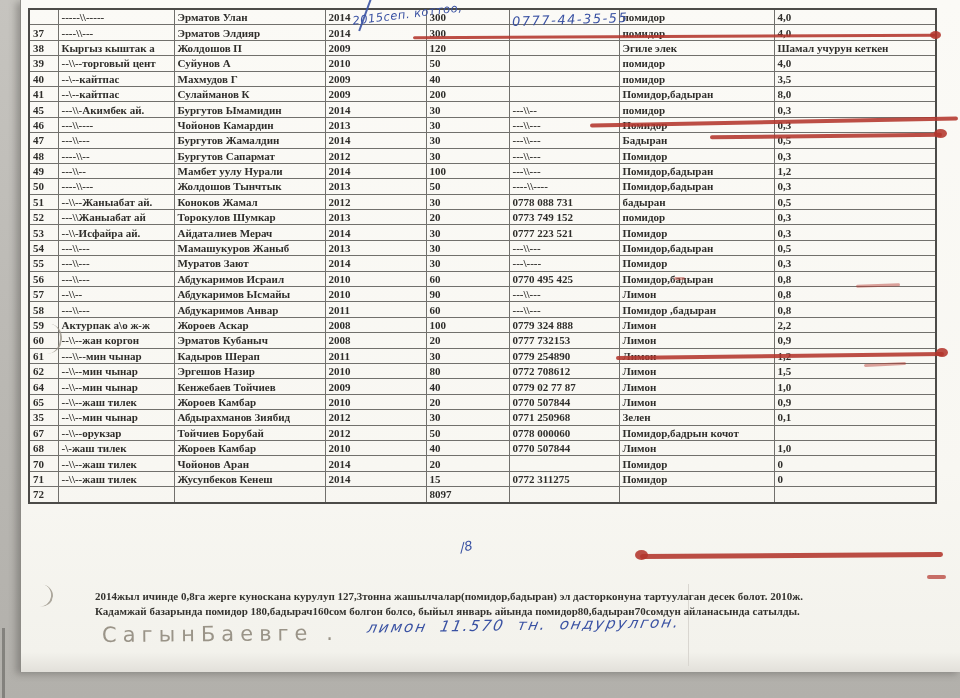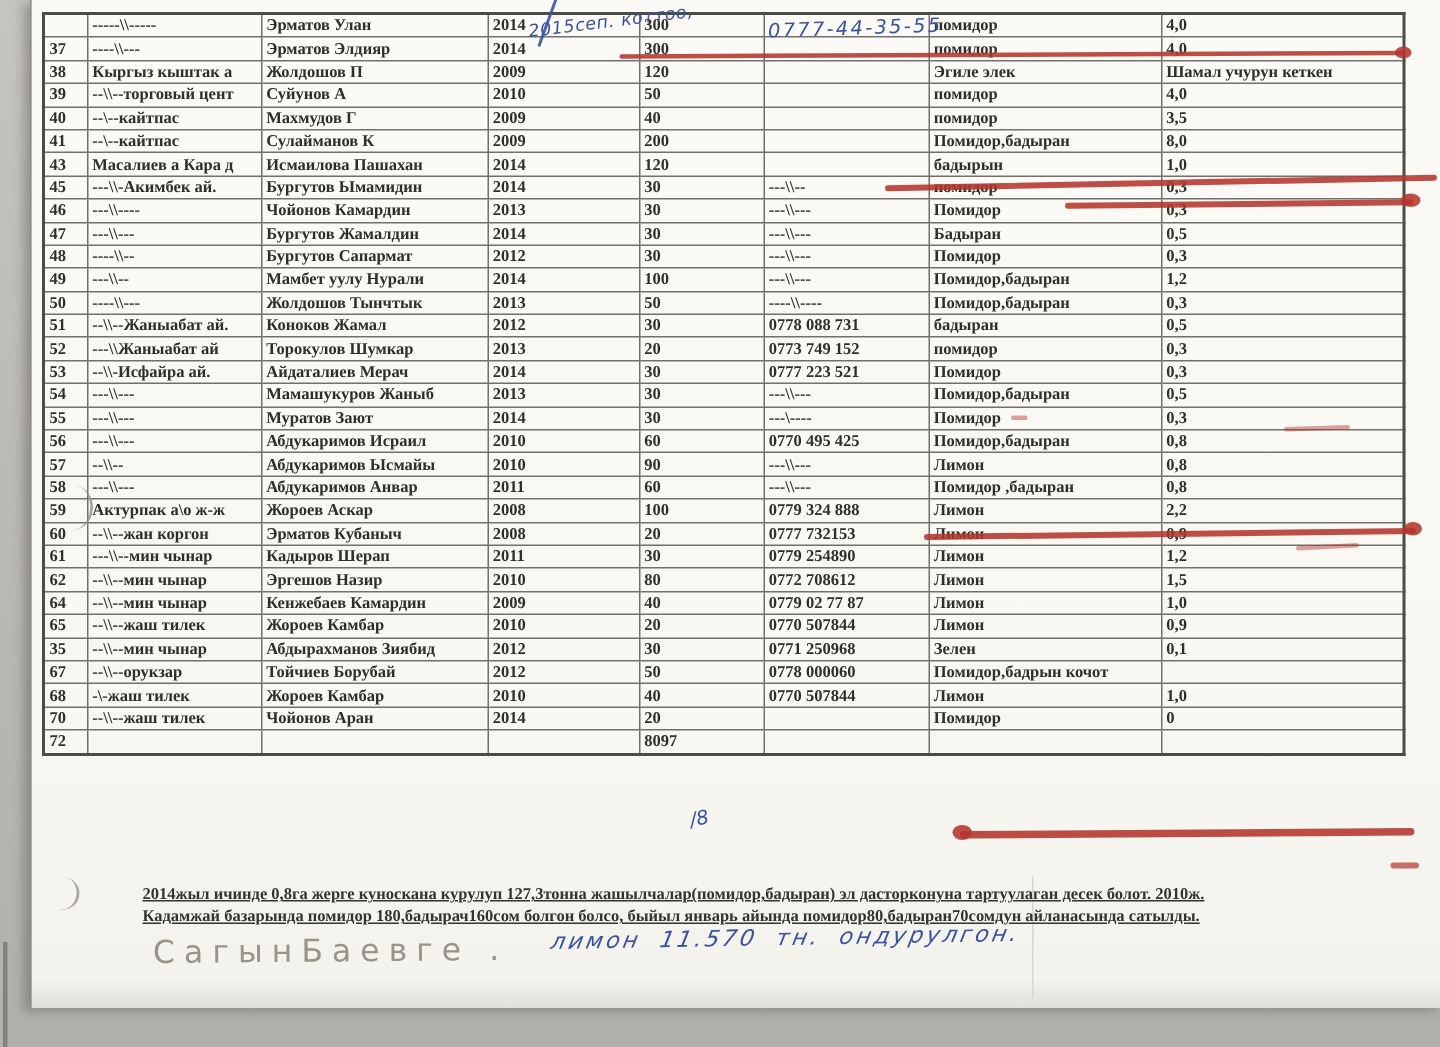--- a/index.html
+++ b/index.html
@@ -40,21 +40,21 @@
   .hw-pencil{position:absolute;left:102px;top:622px;color:var(--pencil);
              font-family:"DejaVu Sans","Liberation Sans",sans-serif;
              font-size:21px;letter-spacing:6px;transform:rotate(-.5deg);}
   .pencil-brace{position:absolute;border-right:2px solid var(--pencil);opacity:.8;}
   .brace-5657{left:44px;top:324px;width:16px;height:30px;
               border-radius:0 16px 16px 0 / 0 18px 18px 0;transform:rotate(6deg);}
   .brace-bottom{left:36px;top:585px;width:15px;height:22px;
               border-radius:0 15px 15px 0 / 0 14px 14px 0;transform:rotate(10deg);}
 
   .footer-text{position:absolute;left:95px;top:589px;width:835px;
-               font:700 11px/15px "Liberation Serif","DejaVu Serif",serif;color:#34332f;text-decoration:underline;}
+               font:700 11px/15px "Liberation Serif","DejaVu Serif",serif;color:#34332f;}
 </style>
 </head>
 <body>
 
 <div class="scan">
 
   <div class="paper"></div>
   <div class="edge-dark"></div>
   <div class="fold-line"></div>
 
@@ -124,30 +124,20 @@
           <td class="c0">41</td>
           <td class="c1">--\--кайтпас</td>
           <td class="c2">Сулайманов К</td>
           <td class="c3">2009</td>
           <td class="c4">200</td>
           <td class="c5"></td>
           <td class="c6">Помидор,бадыран</td>
           <td class="c7">8,0</td>
         </tr>
         <tr>
-          <td class="c0">43</td>
-          <td class="c1">Масалиев а Кара д</td>
-          <td class="c2">Исмаилова Пашахан</td>
-          <td class="c3">2014</td>
-          <td class="c4">120</td>
-          <td class="c5"></td>
-          <td class="c6">бадырын</td>
-          <td class="c7">1,0</td>
-        </tr>
-        <tr>
           <td class="c0">45</td>
           <td class="c1">---\\-Акимбек ай.</td>
           <td class="c2">Бургутов Ымамидин</td>
           <td class="c3">2014</td>
           <td class="c4">30</td>
           <td class="c5">---\\--</td>
           <td class="c6">помидор</td>
           <td class="c7">0,3</td>
         </tr>
         <tr>
@@ -316,21 +306,21 @@
           <td class="c2">Эргешов Назир</td>
           <td class="c3">2010</td>
           <td class="c4">80</td>
           <td class="c5">0772 708612</td>
           <td class="c6">Лимон</td>
           <td class="c7">1,5</td>
         </tr>
         <tr>
           <td class="c0">64</td>
           <td class="c1">--\\--мин чынар</td>
-          <td class="c2">Кенжебаев Камардин</td>
+          <td class="c2">Кенжебаев Тойчиев</td>
           <td class="c3">2009</td>
           <td class="c4">40</td>
           <td class="c5">0779 02 77 87</td>
           <td class="c6">Лимон</td>
           <td class="c7">1,0</td>
         </tr>
         <tr>
           <td class="c0">65</td>
           <td class="c1">--\\--жаш тилек</td>
           <td class="c2">Жороев Камбар</td>
@@ -374,20 +364,30 @@
           <td class="c0">70</td>
           <td class="c1">--\\--жаш тилек</td>
           <td class="c2">Чойонов Аран</td>
           <td class="c3">2014</td>
           <td class="c4">20</td>
           <td class="c5"></td>
           <td class="c6">Помидор</td>
           <td class="c7">0</td>
         </tr>
         <tr>
+          <td class="c0">71</td>
+          <td class="c1">--\\--жаш тилек</td>
+          <td class="c2">Жусупбеков Кенеш</td>
+          <td class="c3">2014</td>
+          <td class="c4">15</td>
+          <td class="c5">0772 311275</td>
+          <td class="c6">Помидор</td>
+          <td class="c7">0</td>
+        </tr>
+        <tr>
           <td class="c0">72</td>
           <td class="c1"></td>
           <td class="c2"></td>
           <td class="c3"></td>
           <td class="c4">8097</td>
           <td class="c5"></td>
           <td class="c6"></td>
           <td class="c7"></td>
         </tr>
       </tbody>

